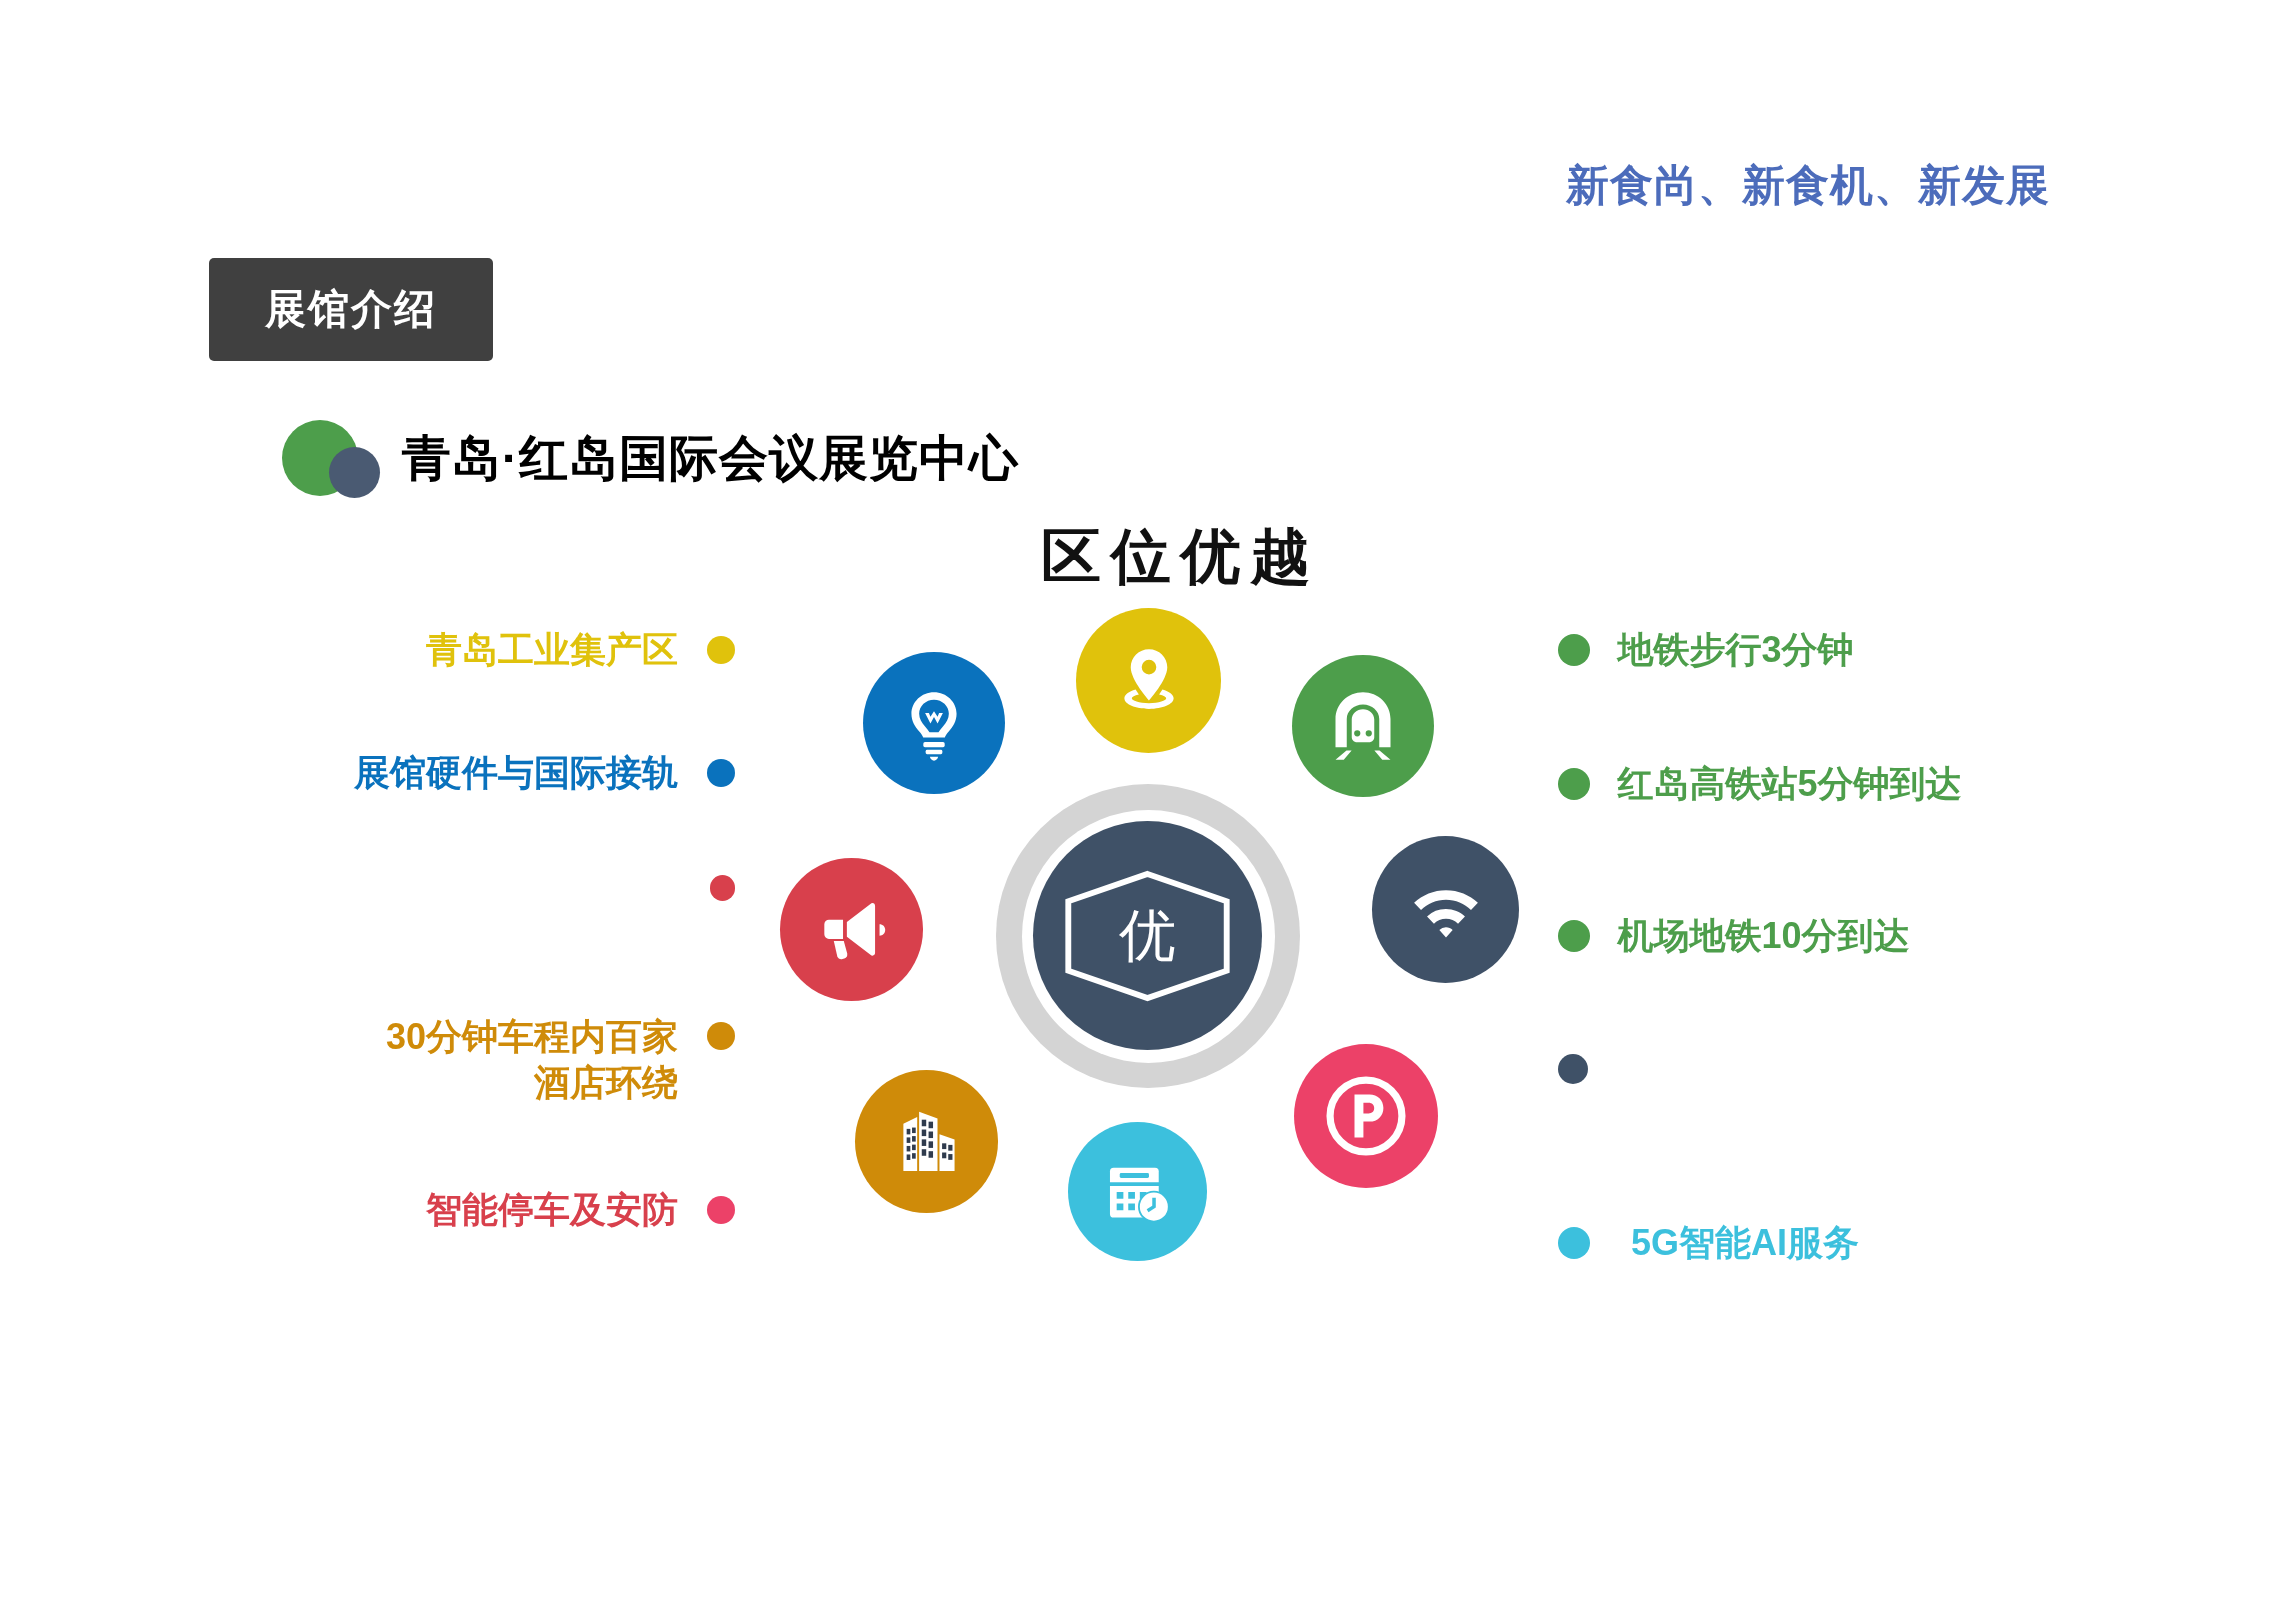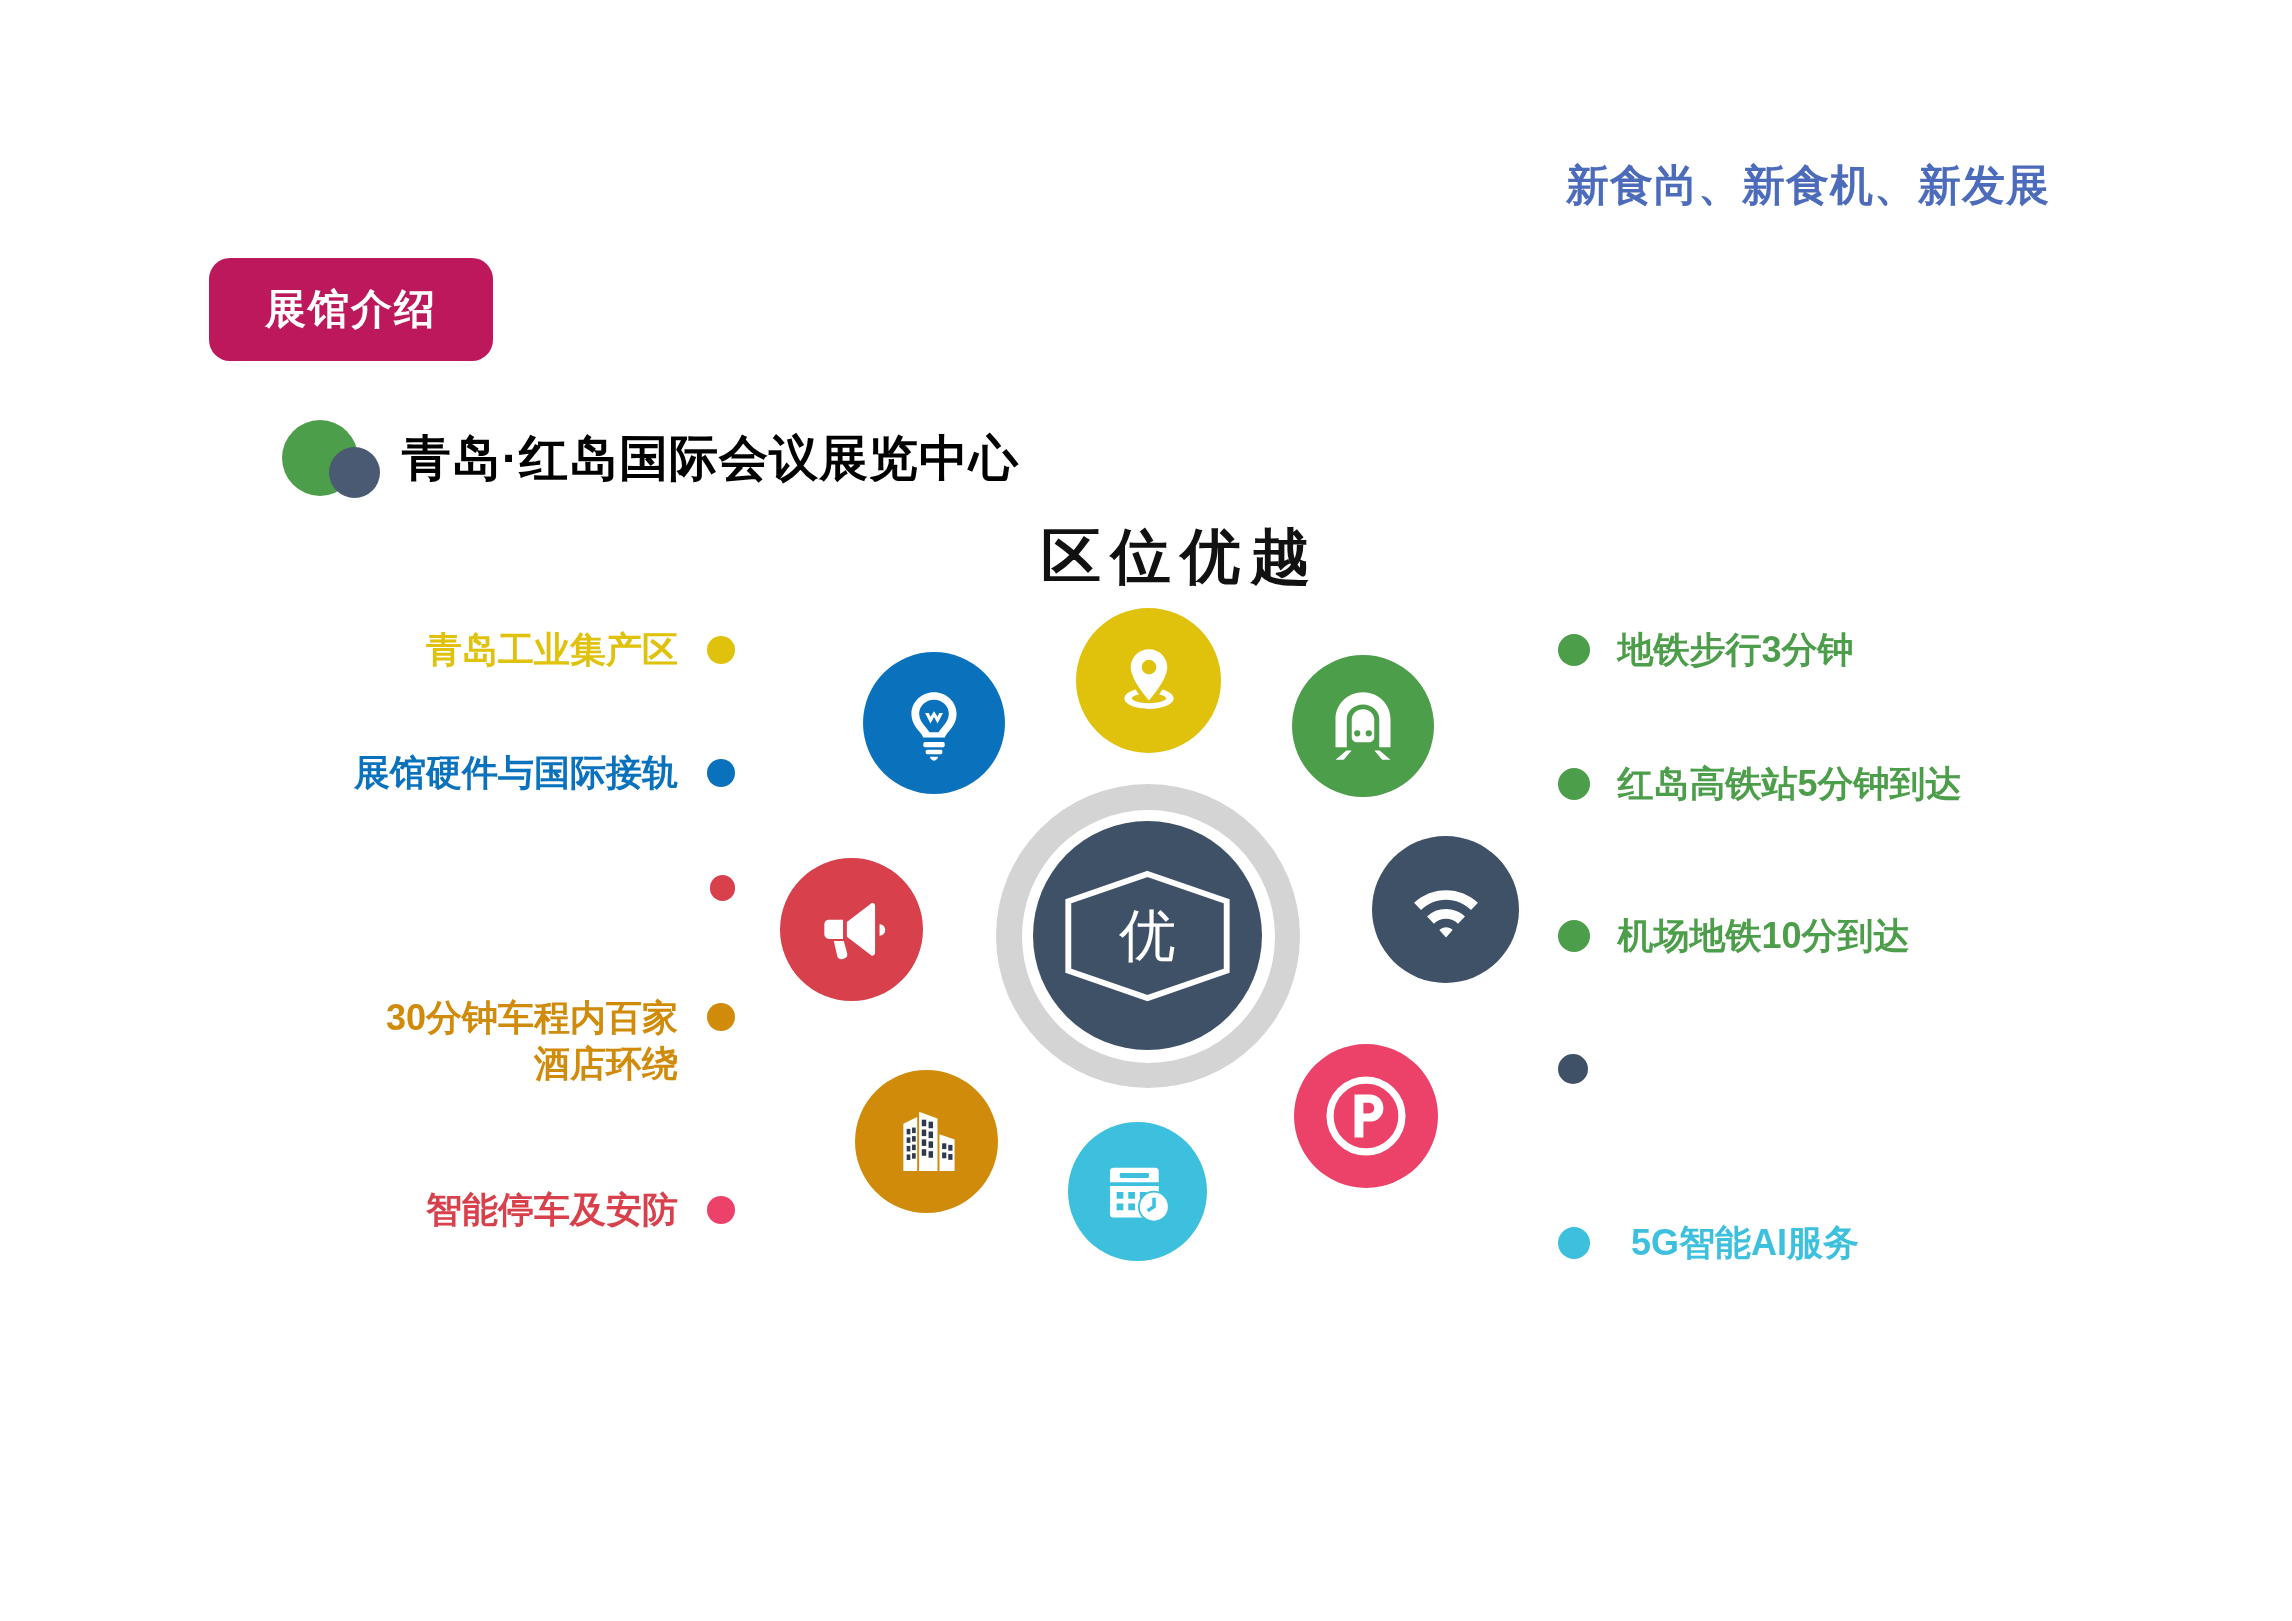--- a/index.html
+++ b/index.html
@@ -29,22 +29,22 @@
     text-align: right;
   }
 
   
   .section-badge {
     position: absolute;
     left: 209px;
     top: 258px;
     width: 284px;
     height: 103px;
-    background: #be185d;
-    border-radius: 21px;
+    background: #404040;
+    border-radius: 5px;
     display: flex;
     align-items: center;
     justify-content: center;
   }
   .section-badge-label {
     color: #ffffff;
     font-size: 41px;
     font-weight: bold;
     letter-spacing: 2px;
   }
@@ -336,21 +336,21 @@
 
   <div class="item item-left" style="top:123px;">
     <span class="item-label" style="color:#0a72bd;">展馆硬件与国际接轨</span>
     <span class="dot" style="width:28px;height:28px;background:#0a72bd;"></span>
   </div>
 
   <div class="item item-left" style="top:248px;">
     <span class="dot" style="width:25.5px;height:25.5px;background:#d8404c;"></span>
   </div>
 
-  <div class="item item-left" style="top:368px;margin-left:32px;">
+  <div class="item item-left" style="top:387px;margin-left:32px;">
     <span class="item-label two-line" style="color:#cf8b09;">
       <span>30分钟车程内百家</span><br>
       <span>酒店环绕</span>
     </span>
     <span class="dot" style="width:28px;height:28px;background:#cf8b09;align-self:flex-start;margin-top:7.8px;"></span>
   </div>
 
   <div class="item item-left" style="top:560px;">
     <span class="item-label" style="color:#d8404c;">智能停车及安防</span>
     <span class="dot" style="width:28px;height:28px;background:#ec4168;"></span>

